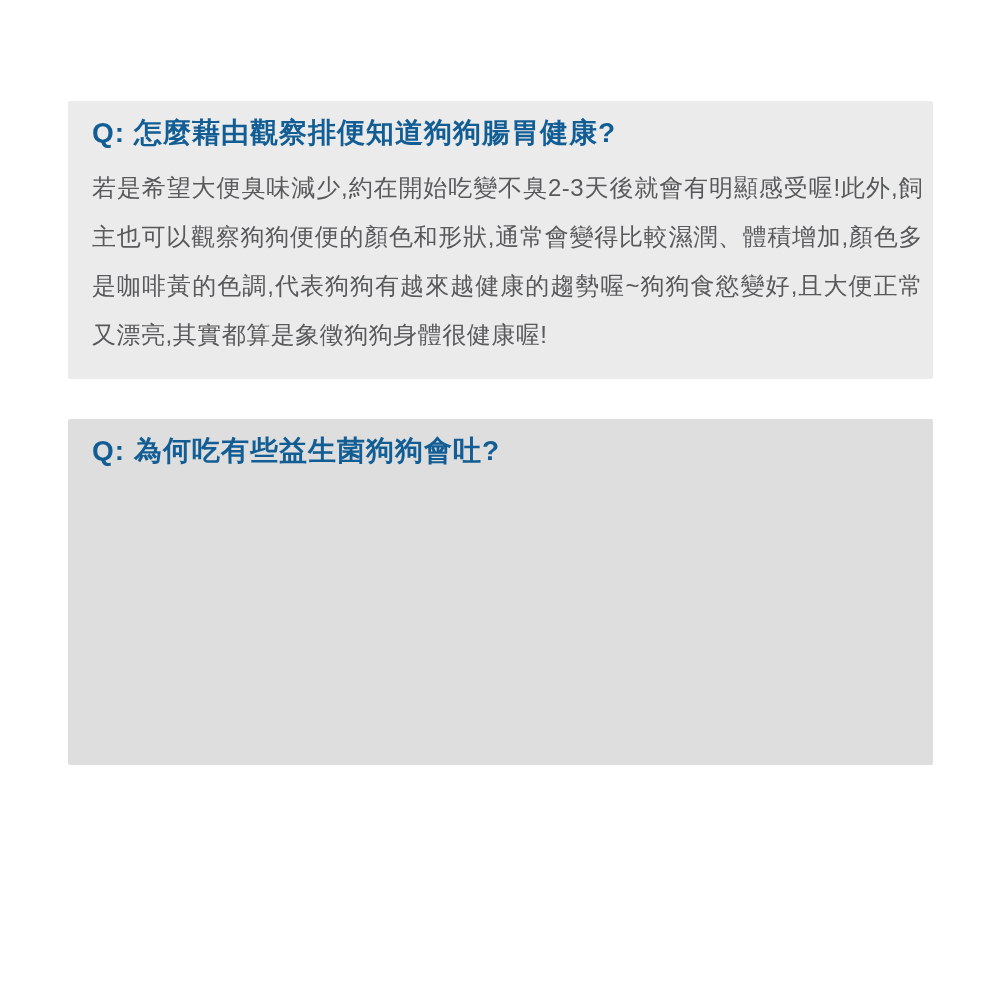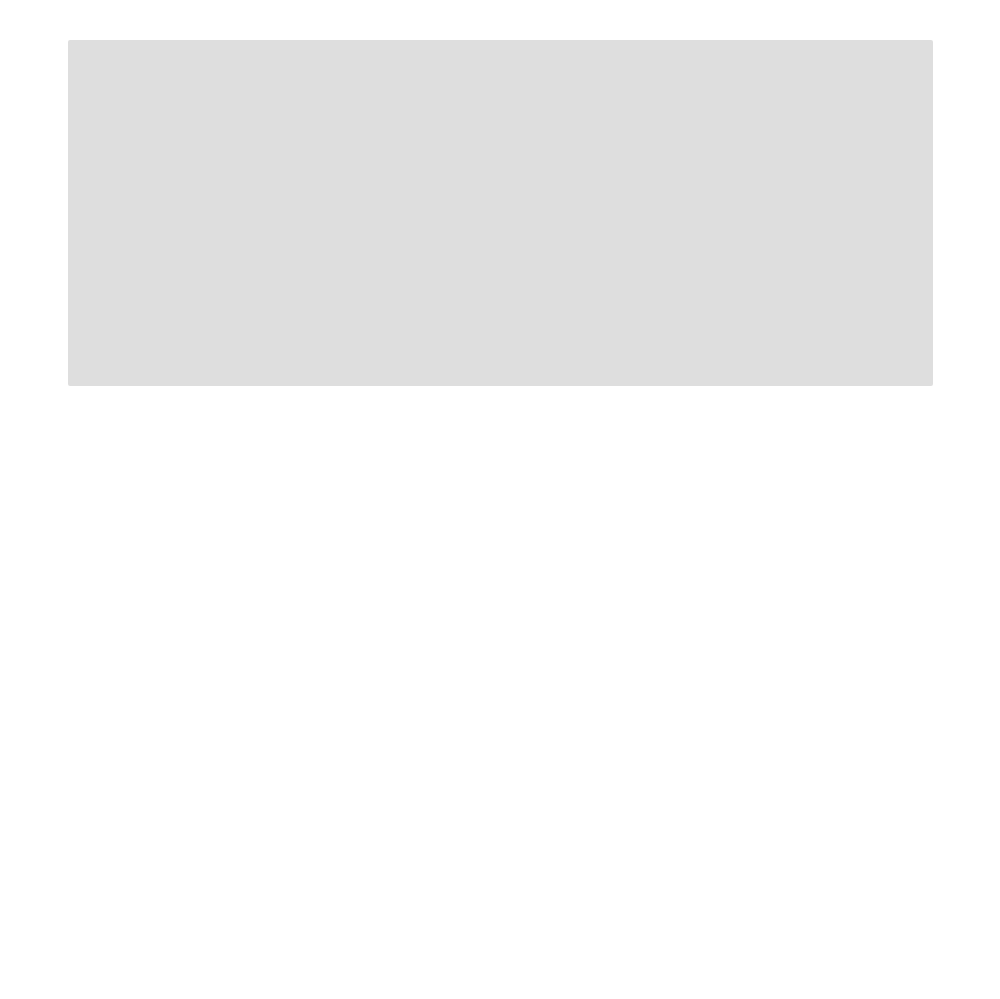--- a/index.html
+++ b/index.html
@@ -50,17 +50,22 @@
     letter-spacing: 0.5px;
     color: var(--body-text, #58595b);
     text-align: justify;
   }
 </style>
 </head>
 <body style="background: rgb(255, 255, 255);">
 
 <main class="faq-page">
 
+  <section class="card card-1">
+    <h2 class="question">Q: 怎麼藉由觀察排便知道狗狗腸胃健康?</h2>
+    <p class="answer">若是希望大便臭味減少,約在開始吃變不臭2-3天後就會有明顯感受喔!此外,飼主也可以觀察狗狗便便的顏色和形狀,通常會變得比較濕潤、體積增加,顏色多是咖啡黃的色調,代表狗狗有越來越健康的趨勢喔~狗狗食慾變好,且大便正常又漂亮,其實都算是象徵狗狗身體很健康喔!</p>
+  </section>
 
   <section class="card card-2">
+    <h2 class="question">Q: 為何吃有些益生菌狗狗會吐?</h2>
   </section>
 
 </main>
 
 </body></html>

